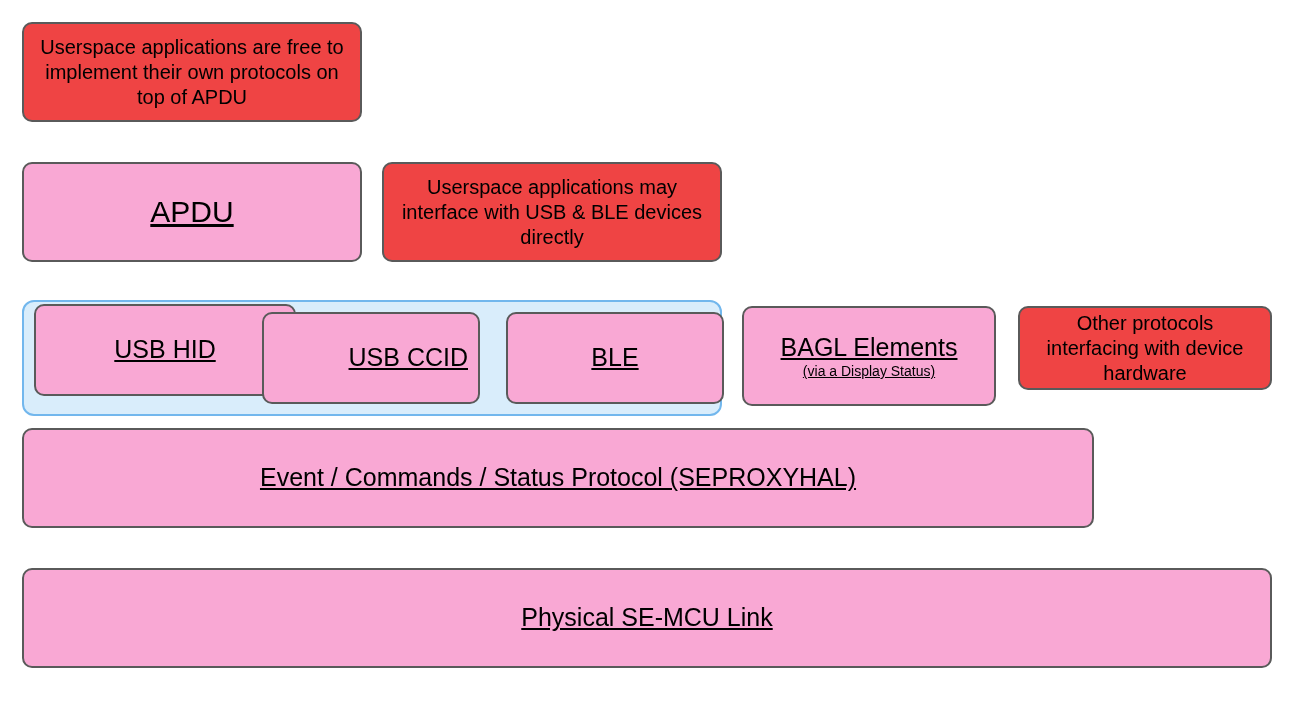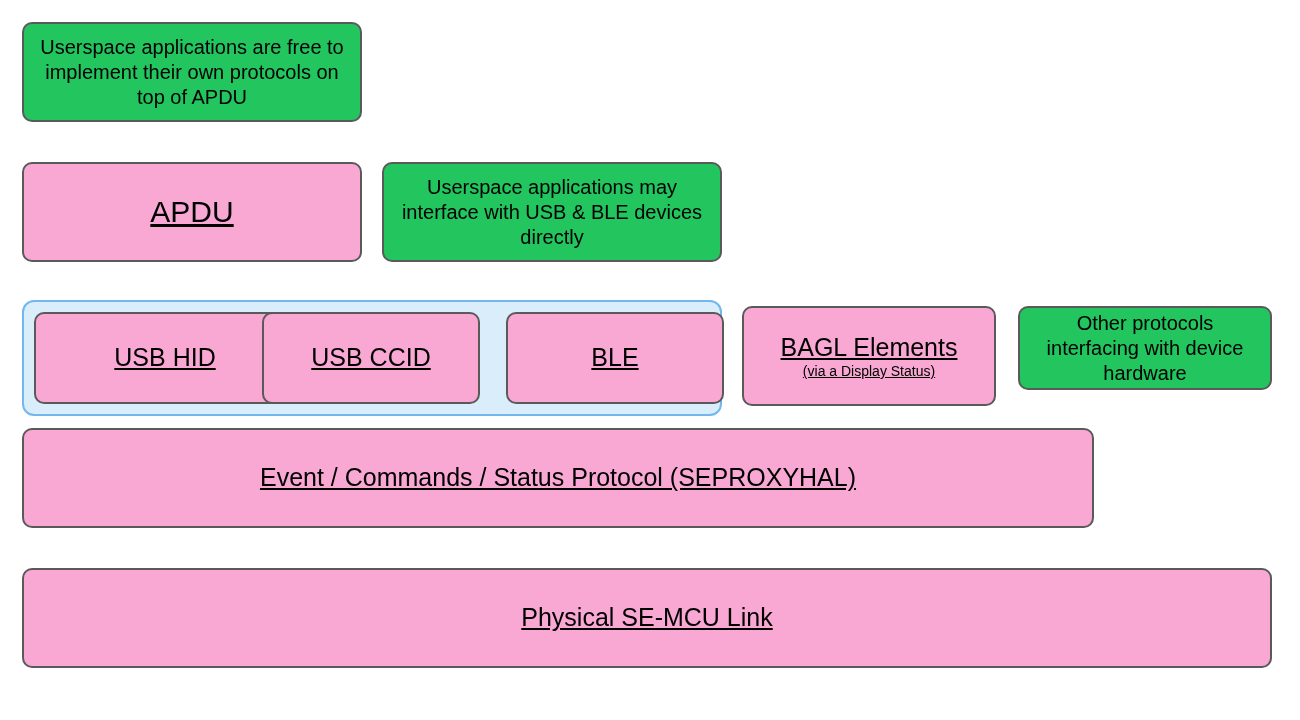--- a/index.html
+++ b/index.html
@@ -23,21 +23,21 @@
     display: flex;
     flex-direction: column;
     align-items: center;
     justify-content: center;
     text-align: center;
     box-sizing: border-box;
     padding: 6px 10px;
     line-height: 1.25;
   }
   .grey { background: #f9a8d4; text-decoration: underline; }
-  .white { background: #22c55e; }
+  .white { background: #ef4444; }
   .group {
     position: absolute;
     border: 2px solid #72b7ed;
     background: #d9edfb;
     border-radius: 12px;
     box-sizing: border-box;
   }
   .t-big   { font-size: 30px; }
   .t-mid   { font-size: 25px; }
   .t-label { font-size: 25px; }
@@ -55,24 +55,24 @@
 
   <div class="box grey" style="left:22px; top:162px; width:340px; height:100px;">
     <span class="t-big">APDU</span>
   </div>
   <div class="box white" style="left:382px; top:162px; width:340px; height:100px;">
     <span class="t-note">Userspace applications may interface with USB &amp; BLE devices directly</span>
   </div>
 
   <div class="group" style="left:22px; top:300px; width:700px; height:116px;"></div>
 
-  <div class="box grey" style="left:34px; top:312px; width:262px; height:92px;">
+  <div class="box grey" style="left:34px; top:304px; width:262px; height:92px;">
     <span class="t-label">USB HID</span>
   </div>
-  <div class="box grey" style="left:262px; top:312px; width:218px; height:92px;">
+  <div class="box grey" style="left:262px; top:312px; width:218px; height:92px;align-items:flex-end;">
     <span class="t-label">USB CCID</span>
   </div>
   <div class="box grey" style="left:506px; top:312px; width:218px; height:92px;">
     <span class="t-label">BLE</span>
   </div>
 
   <div class="box grey" style="left:742px; top:306px; width:254px; height:100px;">
     <span class="t-label">BAGL Elements</span>
     <span class="t-sub">(via a Display Status)</span>
   </div>

